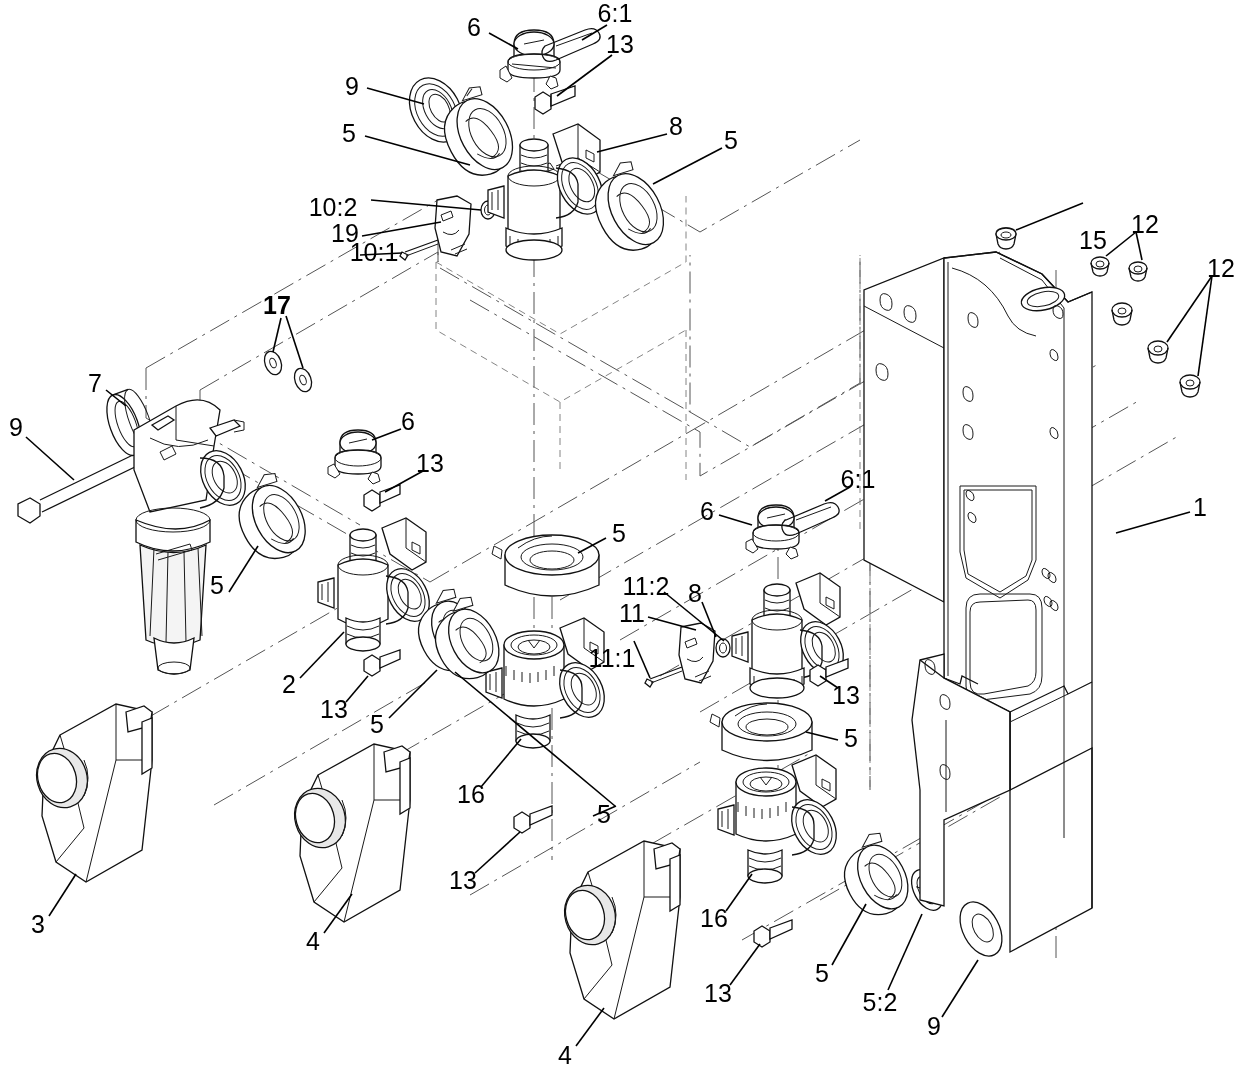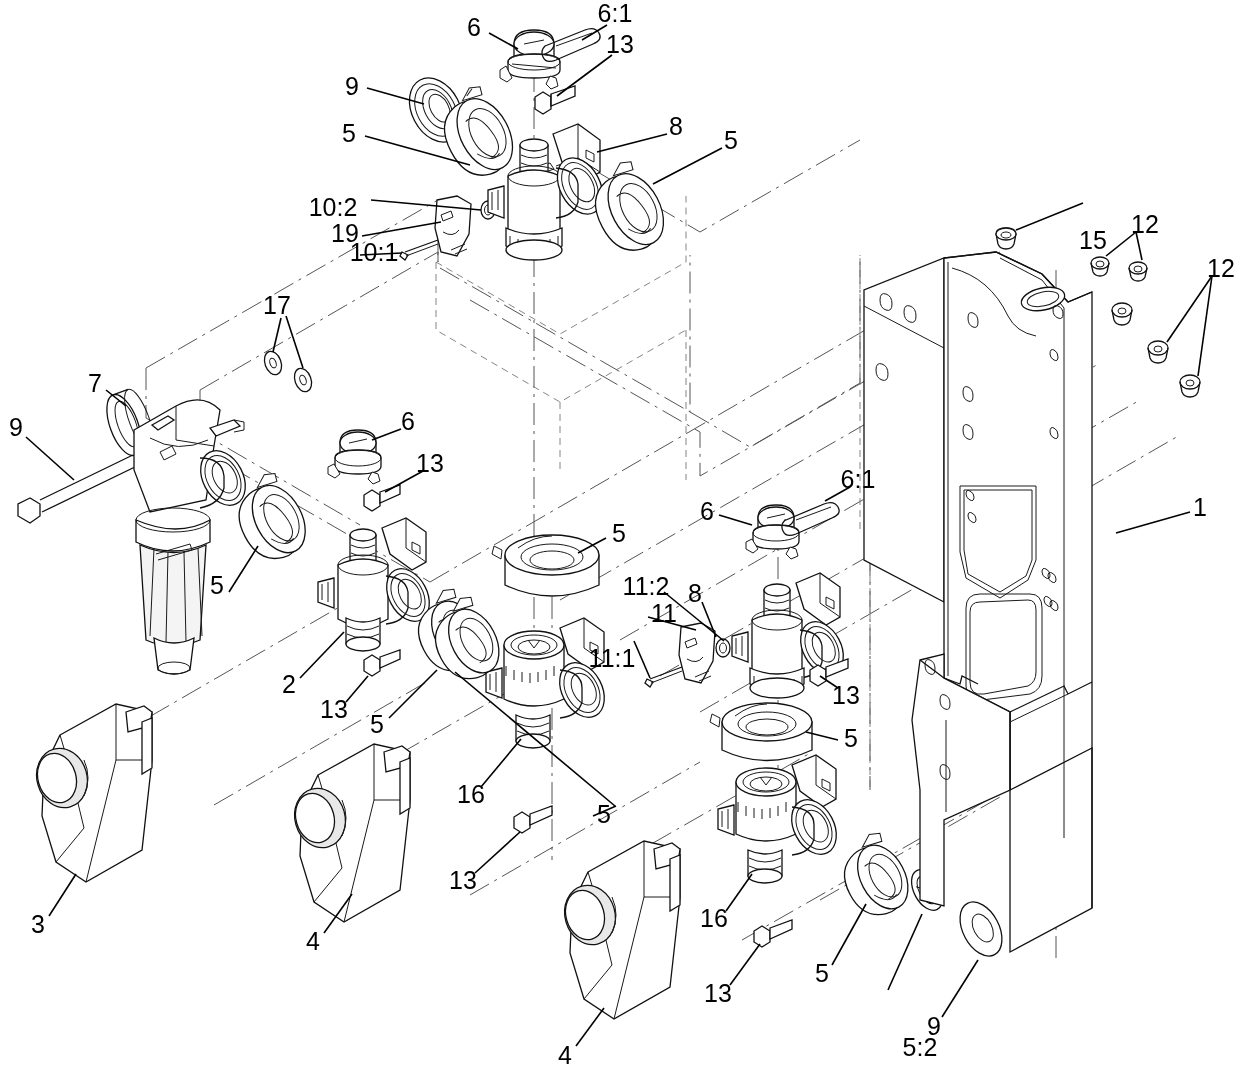--- a/index.html
+++ b/index.html
@@ -708,45 +708,45 @@
     <div class="callout" style="left:352px; top:86px;">9</div>
     <div class="callout" style="left:676px; top:126px;">8</div>
     <div class="callout" style="left:349px; top:133px;">5</div>
     <div class="callout" style="left:731px; top:140px;">5</div>
     <div class="callout" style="left:333px; top:207px;">10:2</div>
     <div class="callout" style="left:1093px; top:196px;margin-top:44px;">15</div>
     <div class="callout" style="left:345px; top:233px;">19</div>
     <div class="callout" style="left:1145px; top:224px;">12</div>
     <div class="callout" style="left:1221px; top:268px;">12</div>
     <div class="callout" style="left:330px; top:252px;margin-left:44px;">10:1</div>
-    <div class="callout" style="left:277px; top:305px;">17</div>
+    <div class="callout" style="left:277px; top:305px;font-weight:bold;">17</div>
     <div class="callout" style="left:95px; top:383px;">7</div>
     <div class="callout" style="left:16px; top:427px;">9</div>
     <div class="callout" style="left:408px; top:421px;">6</div>
     <div class="callout" style="left:430px; top:463px;">13</div>
     <div class="callout" style="left:858px; top:479px;">6:1</div>
     <div class="callout" style="left:707px; top:511px;">6</div>
     <div class="callout" style="left:1200px; top:507px;">1</div>
     <div class="callout" style="left:619px; top:533px;">5</div>
     <div class="callout" style="left:217px; top:585px;">5</div>
     <div class="callout" style="left:646px; top:586px;">11:2</div>
     <div class="callout" style="left:695px; top:593px;">8</div>
-    <div class="callout" style="left:664px; top:613px;text-align:right;">11</div>
+    <div class="callout" style="left:632px; top:613px;text-align:right;">11</div>
     <div class="callout" style="left:612px; top:658px;">11:1</div>
     <div class="callout" style="left:289px; top:684px;">2</div>
     <div class="callout" style="left:846px; top:695px;">13</div>
     <div class="callout" style="left:334px; top:709px;">13</div>
     <div class="callout" style="left:377px; top:724px;">5</div>
     <div class="callout" style="left:851px; top:738px;">5</div>
     <div class="callout" style="left:471px; top:794px;">16</div>
     <div class="callout" style="left:604px; top:814px;">5</div>
     <div class="callout" style="left:463px; top:880px;">13</div>
     <div class="callout" style="left:714px; top:918px;">16</div>
     <div class="callout" style="left:38px; top:924px;">3</div>
     <div class="callout" style="left:313px; top:941px;">4</div>
     <div class="callout" style="left:718px; top:993px;">13</div>
     <div class="callout" style="left:822px; top:973px;">5</div>
-    <div class="callout" style="left:880px; top:1047px;margin-left:40px;">5:2</div>
+    <div class="callout" style="left:880px; top:1002px;">5:2</div>
     <div class="callout" style="left:934px; top:1026px;">9</div>
     <div class="callout" style="left:565px; top:1055px;">4</div>
   </div>
 
 </div>
 
 </body></html>

